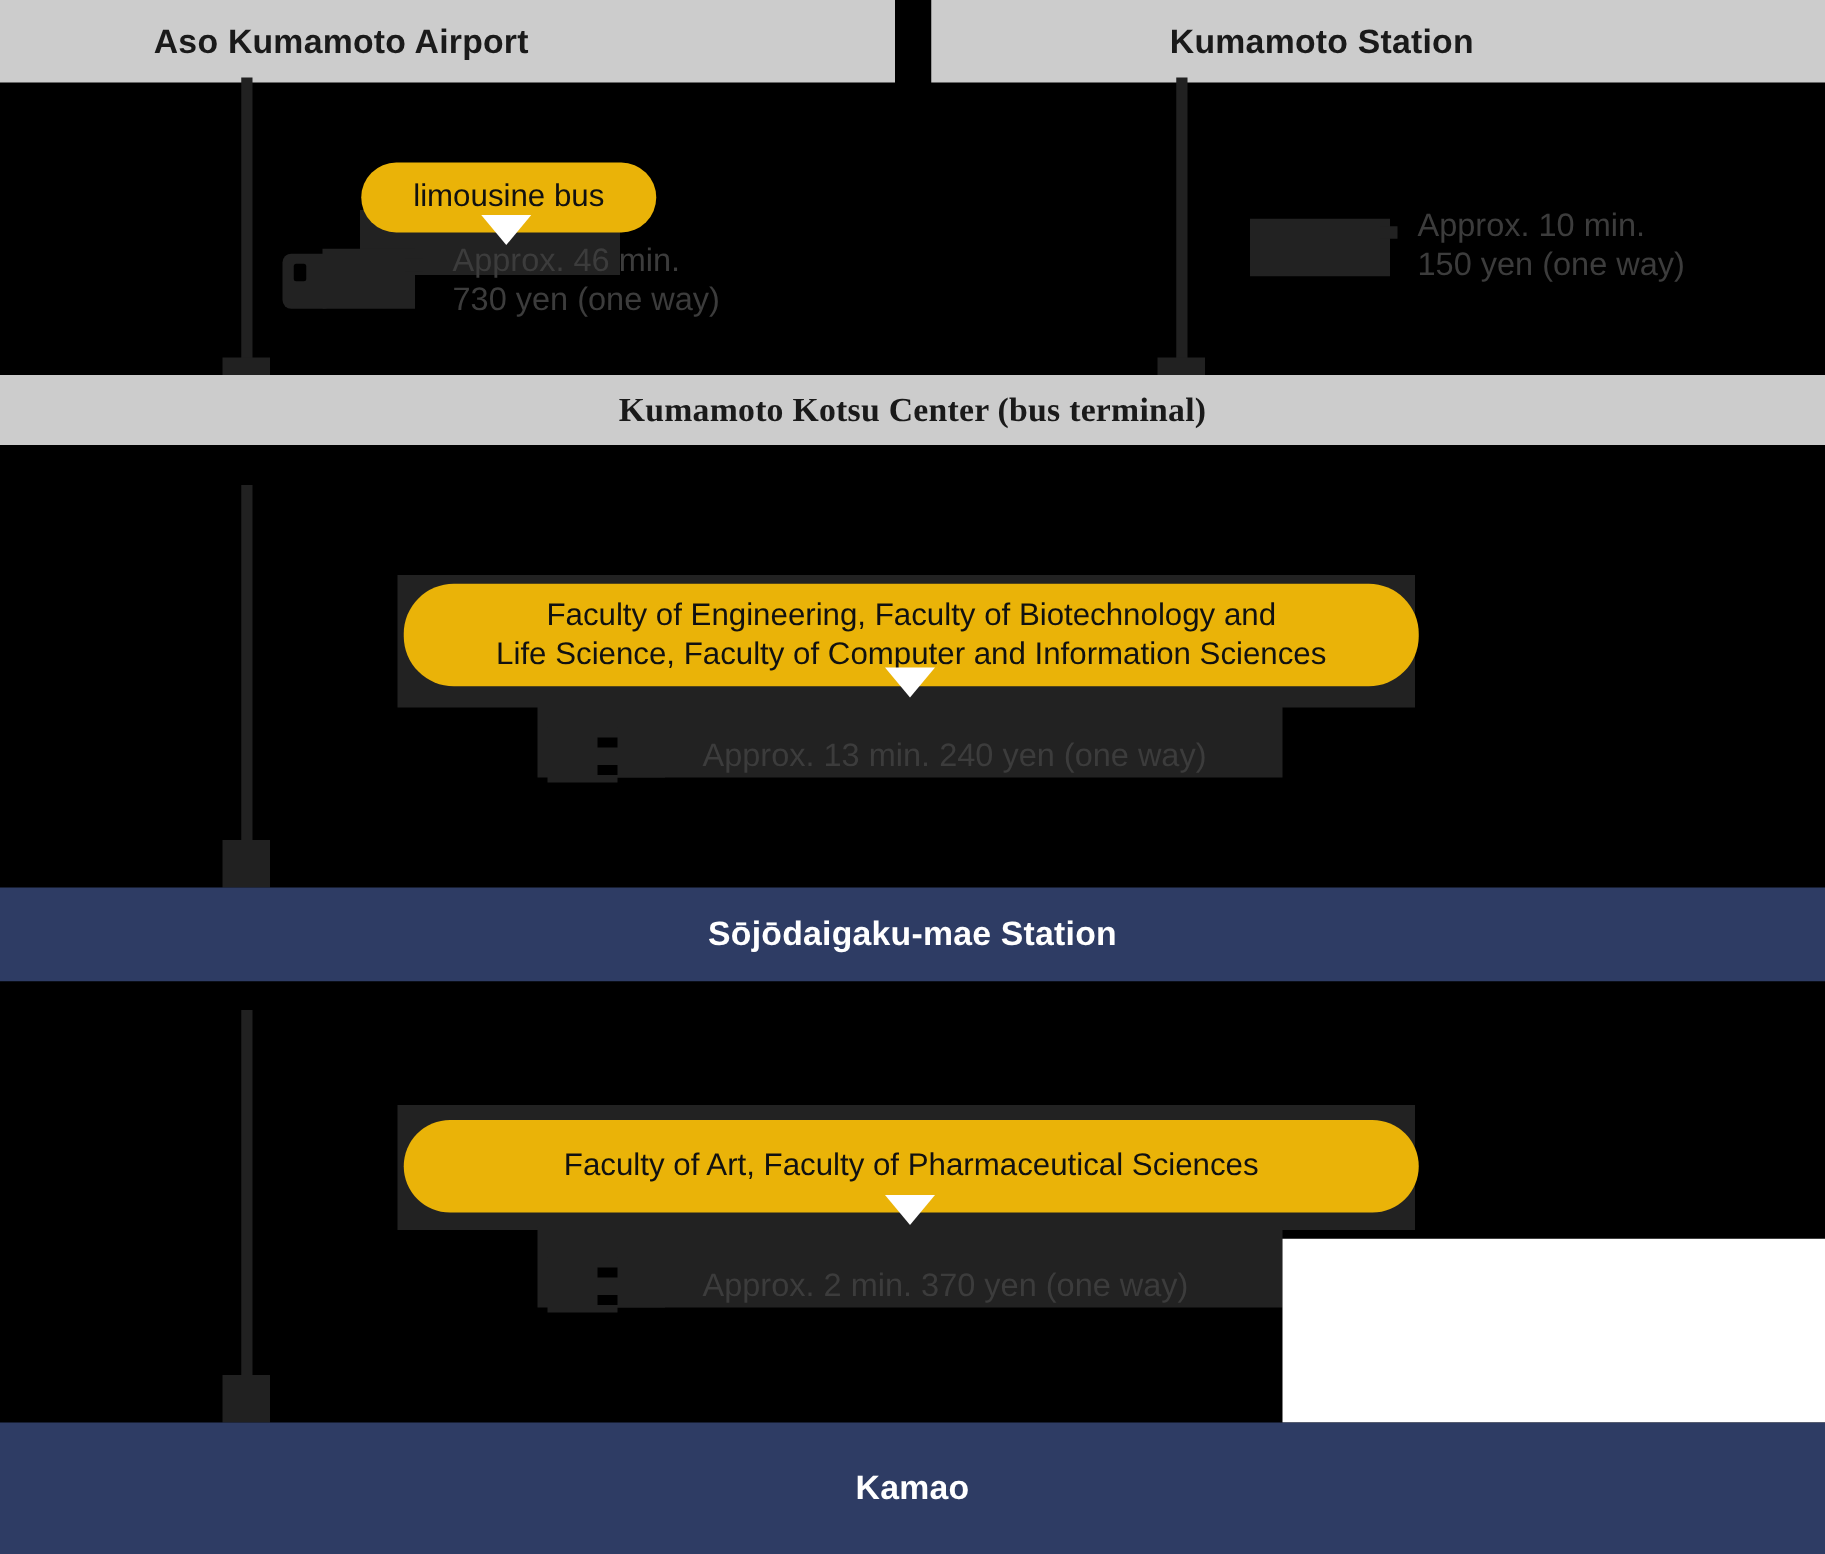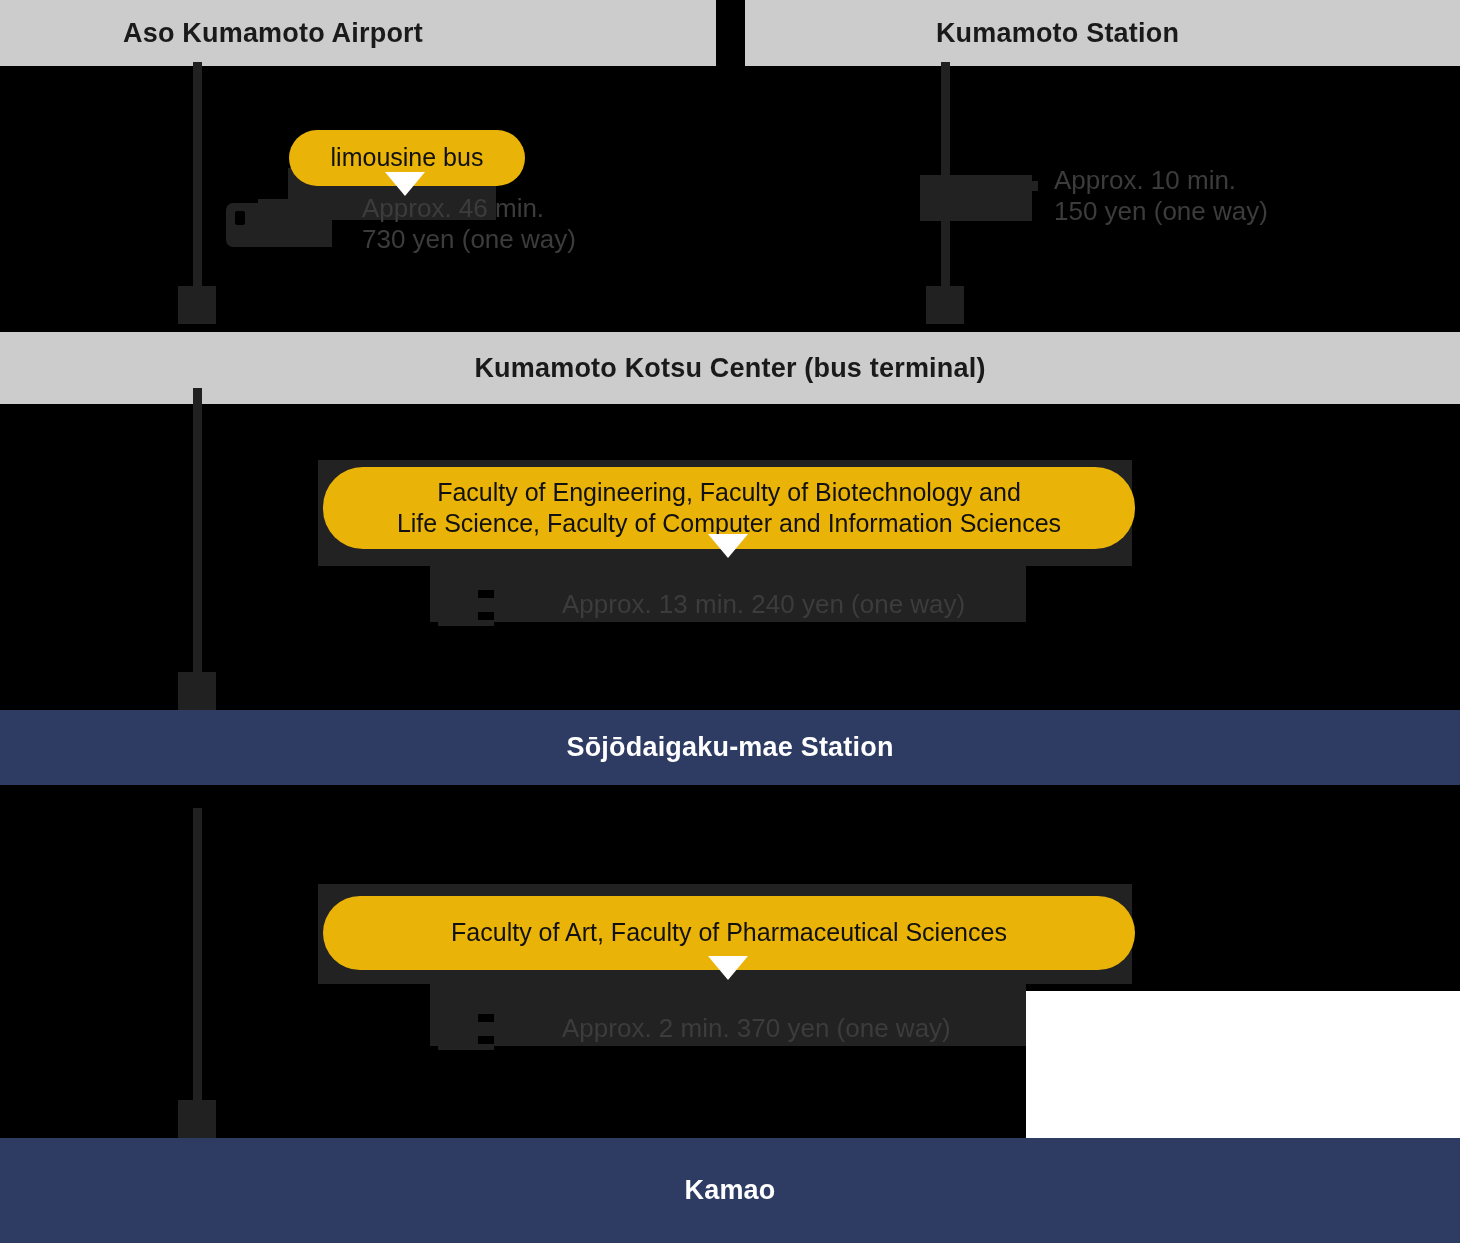--- a/index.html
+++ b/index.html
@@ -42,21 +42,21 @@
   }
   .bar-gray .bar-label { font-size: 27px; }
   .bar-navy .bar-label { font-size: 27px; }
 
   
   #hdr-left  { left: 0;    top: 0; width: 716px; height: 66px; }
   #hdr-right { left: 745px; top: 0; width: 715px; height: 66px; }
   #hdr-left .bar-label  { padding-right: 170px; }
   #hdr-right .bar-label { padding-right: 90px; }
 
-  #bar-kotsu { left: 0; top: 332px; width: 1460px; height: 72px; }
+  #bar-kotsu { left: 0; top: 300px; width: 1460px; height: 56px; font-family: Liberation Serif, serif; }
   #bar-sojo  { left: 0; top: 710px; width: 1460px; height: 75px; }
   #bar-kamao { left: 0; top: 1138px; width: 1460px; height: 105px; }
 
   
   .connector {
     position: absolute;
     background: #212121;
   }
   .conn-line { width: 9px; }
   .conn-head {
@@ -141,21 +141,21 @@
   }
   .bus-icon {
     position: relative;
     flex: 0 0 auto;
     margin-right: 14px;
   }
   .bus-icon svg { display: block; }
 
   #route-limousine { left: 224px; top: 193px; }
   #route-limousine .route-text { margin-left: 6px; }
-  #route-kumamoto  { left: 918px; top: 165px; }
+  #route-kumamoto  { left: 998px; top: 165px; }
   #route-tram1     { left: 436px; top: 576px; }
   #route-tram2     { left: 436px; top: 1000px; }
 
   
   #white-block {
     position: absolute;
     left: 1026px;
     top: 991px;
     width: 434px;
     height: 147px;

